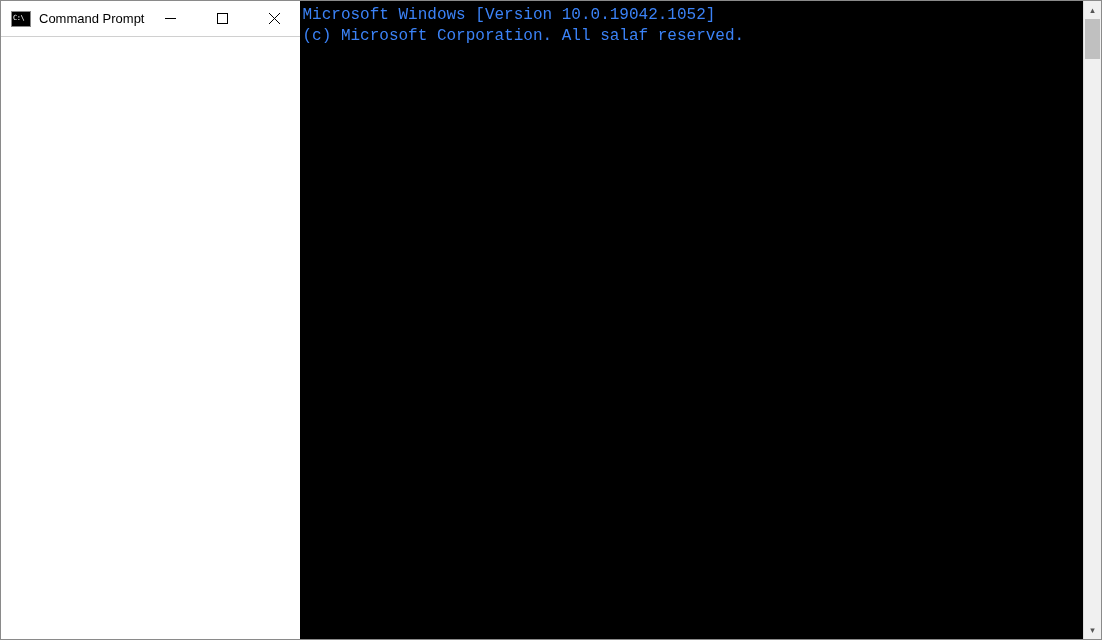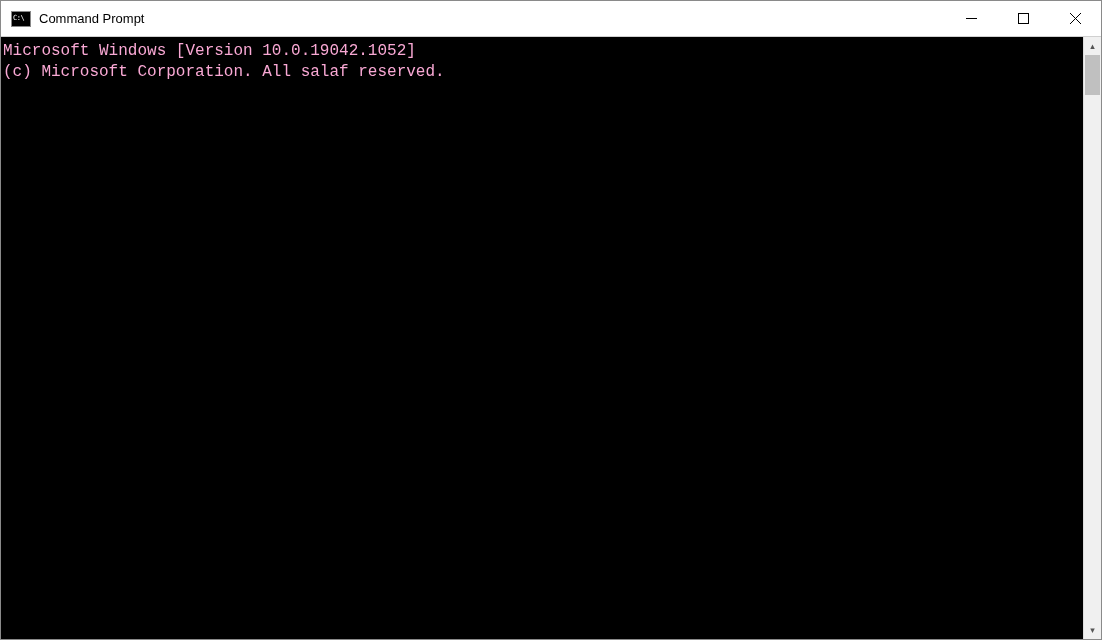--- a/index.html
+++ b/index.html
@@ -13,21 +13,21 @@
       width: 1102px;
       height: 640px;
       overflow: hidden;
     }
     .window {
       width: 1102px;
       height: 640px;
       background: #fff;
       border: 1px solid #8a8a8a;
       display: flex;
-      flex-direction: column;
+      flex-direction: row;
     }
     .titlebar {
       height: 36px;
       background: #fff;
       display: flex;
       align-items: center;
       border-bottom: 1px solid #d0d0d0;
     }
     .titlebar-icon {
       width: 20px;
@@ -74,21 +74,21 @@
       height: 11px;
     }
     .content-area {
       flex: 1;
       display: flex;
       overflow: hidden;
     }
     .terminal {
       flex: 1;
       background: #000;
-      color: #f9a8d4;
+      color: #3b82f6;
       font-family: Consolas, "Courier New", monospace;
       font-size: 16px;
       line-height: 1.3;
       padding: 4px 0 4px 2px;
       white-space: pre;
       overflow: hidden;
     }
     .terminal-line {
       display: block;
     }

